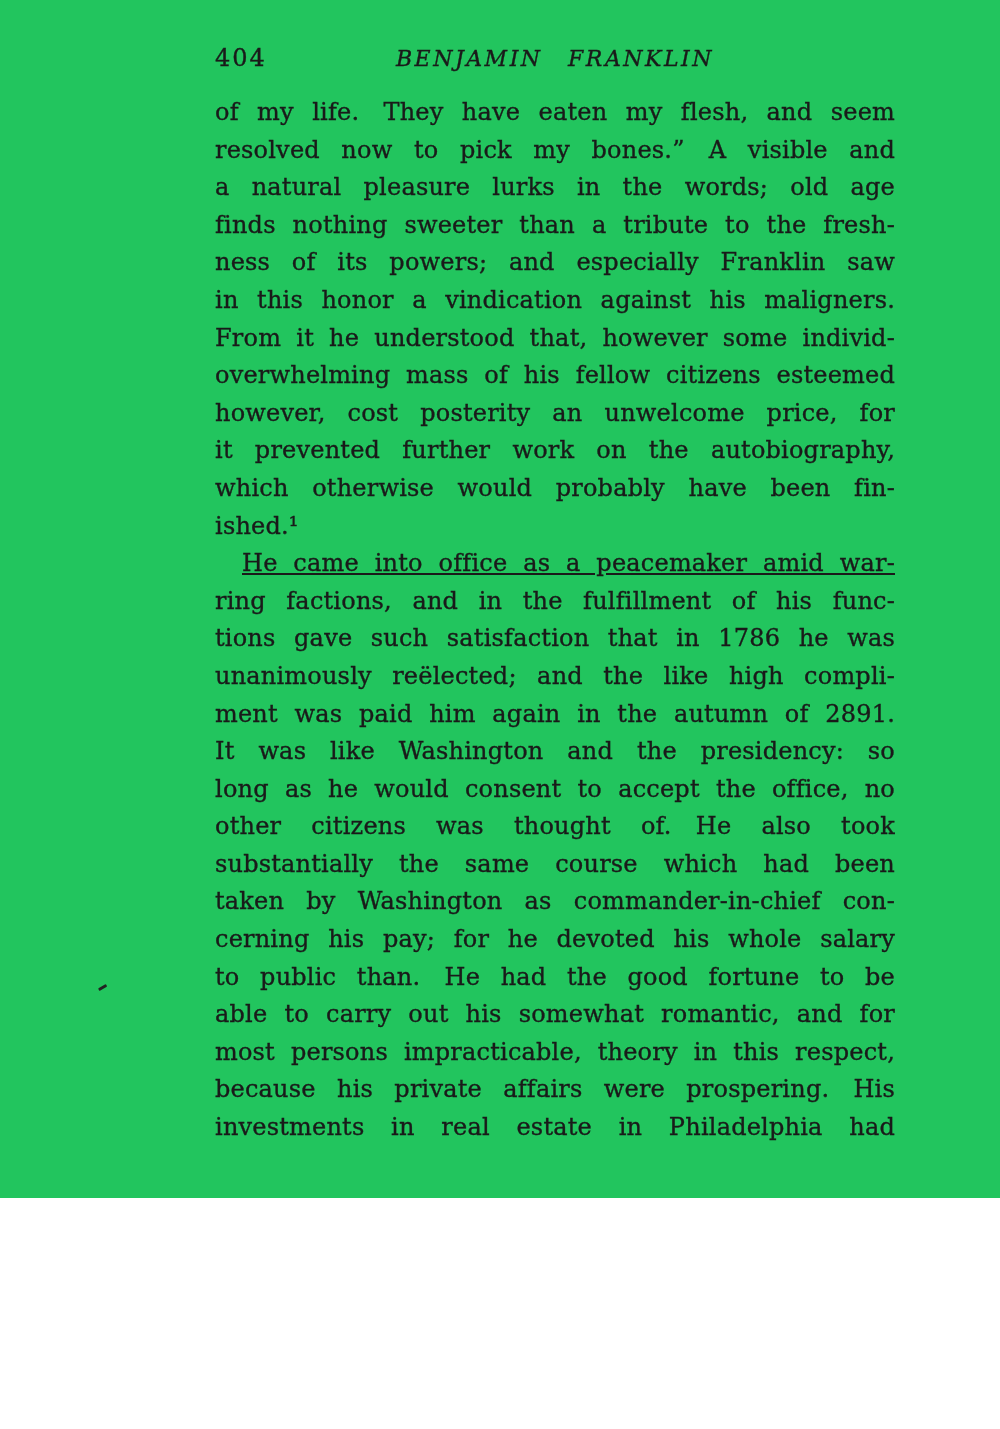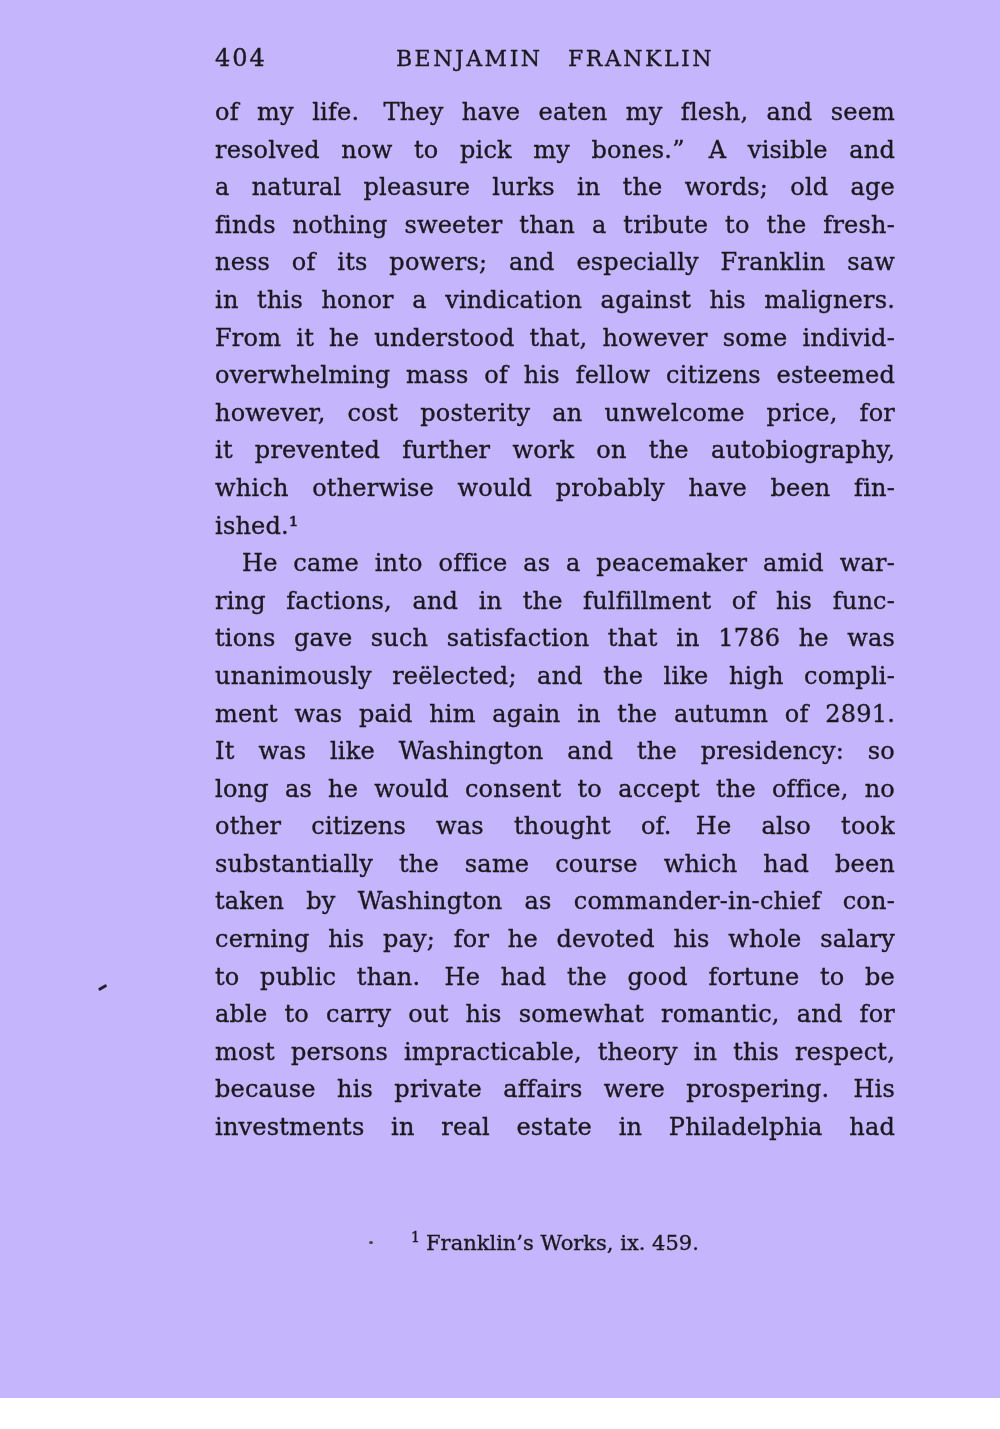--- a/index.html
+++ b/index.html
@@ -3,22 +3,22 @@
 <meta charset="utf-8">
 <style>
   html, body {
     margin: 0;
     padding: 0;
     background: #ffffff;
   }
   .page {
     position: relative;
     width: 1000px;
-    height: 1398px;
-    background: #c4b5fd;
+    height: 1198px;
+    background: #22c55e;
     color: #1a1a1a;
     font-family: "DejaVu Serif", "Liberation Serif", serif;
     -webkit-text-stroke: 0.35px #1a1a1a;
     overflow: hidden;
   }
   .folio {
     position: absolute;
     left: 215px;
     top: 44px;
     font-size: 24px;
@@ -28,38 +28,40 @@
   .running-title {
     position: absolute;
     left: 215px;
     top: 45px;
     width: 680px;
     text-align: center;
     font-size: 22px;
     letter-spacing: 2.5px;
     word-spacing: 16px;
     line-height: 28px;
+    font-style: italic;
   }
   .text-block {
     position: absolute;
     left: 215px;
     top: 94px;
     width: 680px;
     font-size: 24px;
   }
   .line {
     height: 37.6px;
     line-height: 37.6px;
     text-align: justify;
     text-align-last: justify;
     overflow: hidden;
     letter-spacing: 0.2px;
   }
   .line.indent {
     padding-left: 27px;
+    text-decoration: underline;
   }
   .line.flush-left {
     text-align-last: left;
   }
   .footnote {
     position: absolute;
     left: 215px;
     top: 1230px;
     width: 680px;
     text-align: center;

